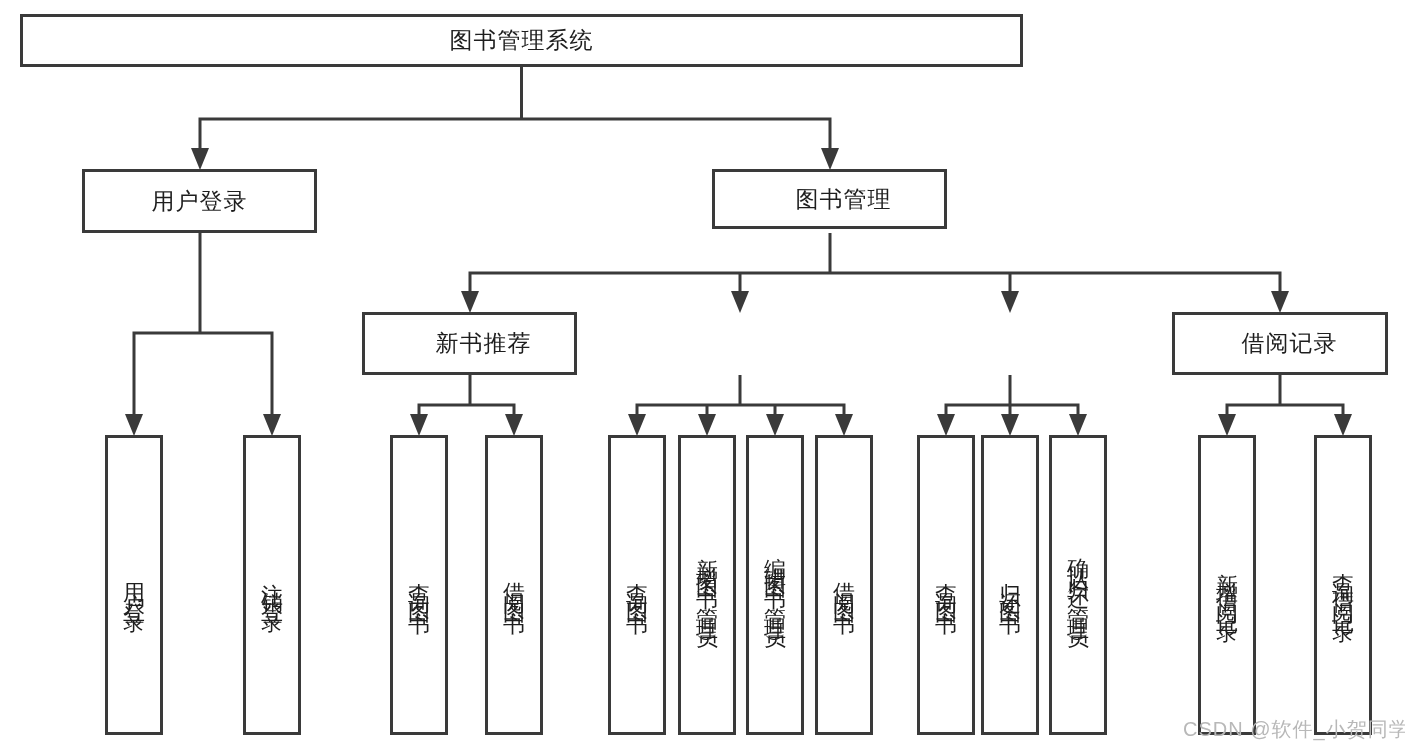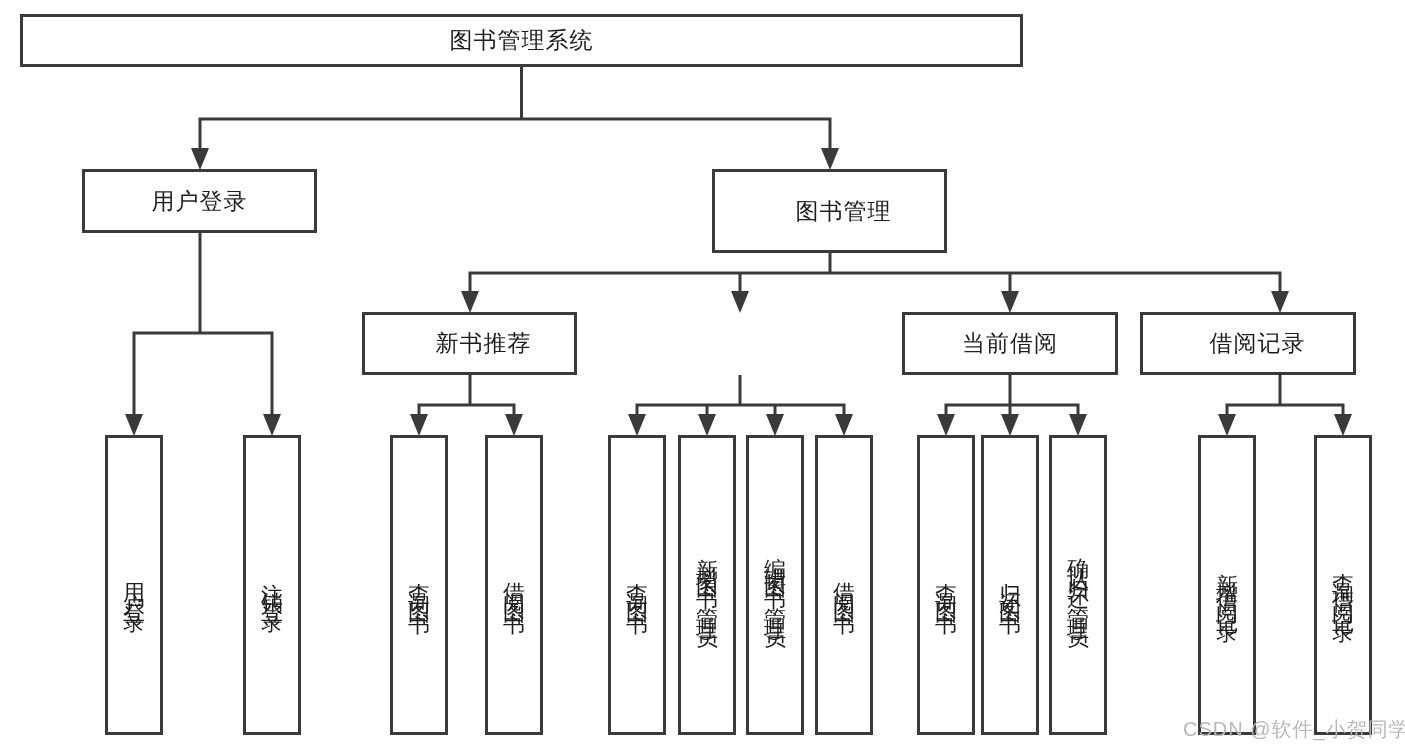--- a/index.html
+++ b/index.html
@@ -31,25 +31,25 @@
   .h-node { font-size: 23px; letter-spacing: 1px; white-space: nowrap; }
   .v-node {
     writing-mode: vertical-rl;
     font-size: 22px;
     letter-spacing: 10px;
     line-height: 1;
   }
   
   .root-node  { left: 20px;  top: 14px;  width: 1003px; height: 53px; }
   .n-login    { left: 82px;  top: 169px; width: 235px;  height: 64px; }
-  .n-bookmgmt { left: 712px; top: 169px; width: 235px;  height: 84px; padding-left: 28px; }
+  .n-bookmgmt { left: 712px; top: 169px; width: 235px;  height: 60px; padding-left: 28px; }
   .n-newrec   { left: 362px; top: 312px; width: 215px;  height: 63px; padding-left: 28px; }
   .n-borrow   { left: 632px; top: 312px; width: 215px;  height: 63px; }
   .n-current  { left: 902px; top: 312px; width: 216px;  height: 63px; }
-  .n-records  { left: 1140px;top: 312px; width: 216px;  height: 63px; padding-left: 19px; }
+  .n-records  { left: 1172px;top: 312px; width: 216px;  height: 63px; padding-left: 19px; }
   .leaf { top: 435px; width: 58px; height: 300px; }
   .l1  { left: 105px; }  .l2  { left: 243px; }
   .l3  { left: 390px; }  .l4  { left: 485px; }
   .l5  { left: 608px; }  .l6  { left: 678px; }
   .l7  { left: 746px; }  .l8  { left: 815px; }
   .l9  { left: 917px; }  .l10 { left: 981px; }
   .l11 { left: 1049px; } .l12 { left: 1198px; }
   .l13 { left: 1314px; }
   .watermark {
     position: absolute;
@@ -104,21 +104,20 @@
       <path class="arrowhead" d="M1343 436 L1334 414 L1352 414 Z"></path>
     </g>
   </svg>
 
   <div class="node h-node root-node">图书管理系统</div>
 
   <div class="node h-node n-login">用户登录</div>
   <div class="node h-node n-bookmgmt">图书管理</div>
 
   <div class="node h-node n-newrec">新书推荐</div>
-  <div class="node h-node n-current">当前借阅</div>
   <div class="node h-node n-records">借阅记录</div>
 
   <div class="node v-node leaf l1">用户登录</div>
   <div class="node v-node leaf l2">注销登录</div>
 
   <div class="node v-node leaf l3">查询图书</div>
   <div class="node v-node leaf l4">借阅图书</div>
 
   <div class="node v-node leaf l5">查询图书</div>
   <div class="node v-node leaf l6">新增图书（管理员）</div>

